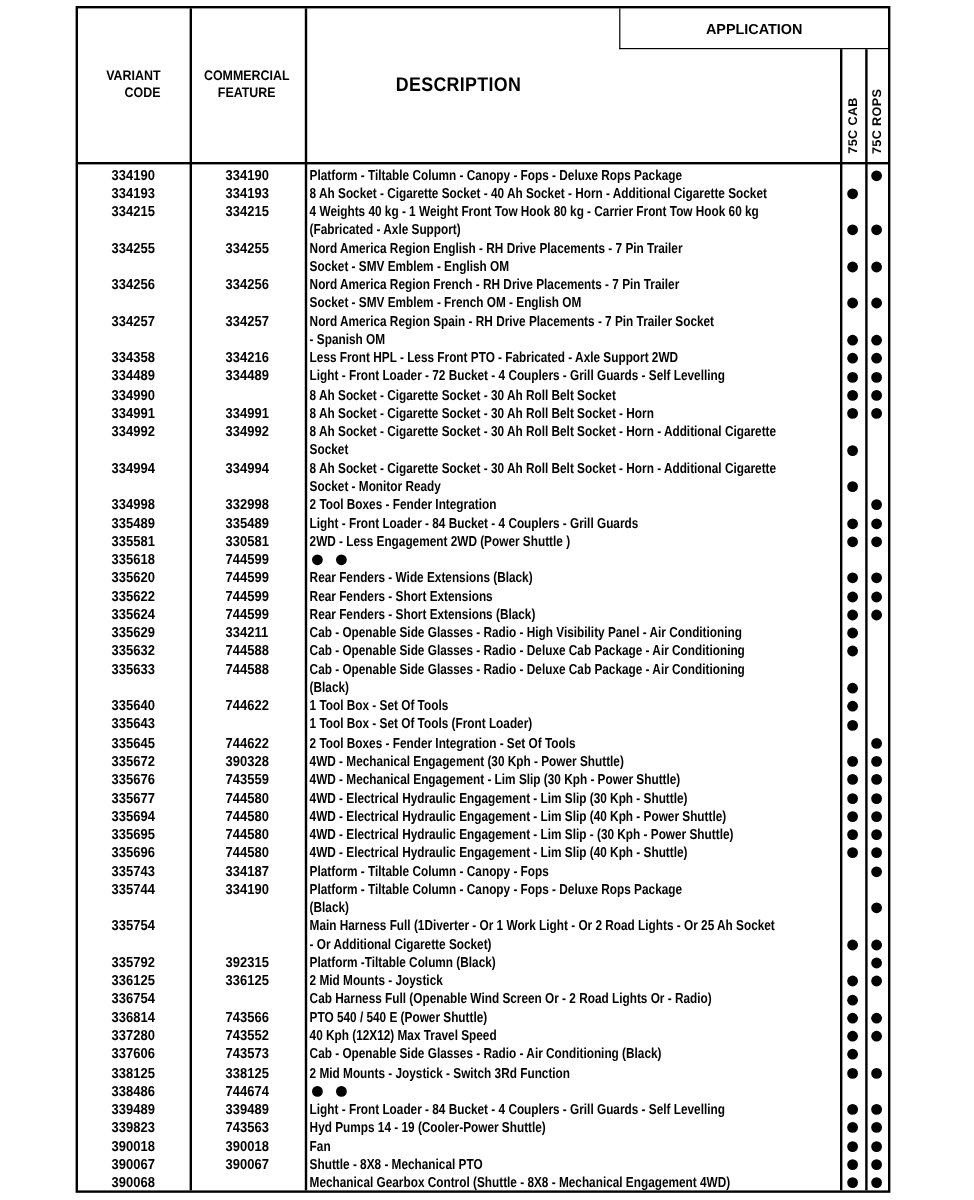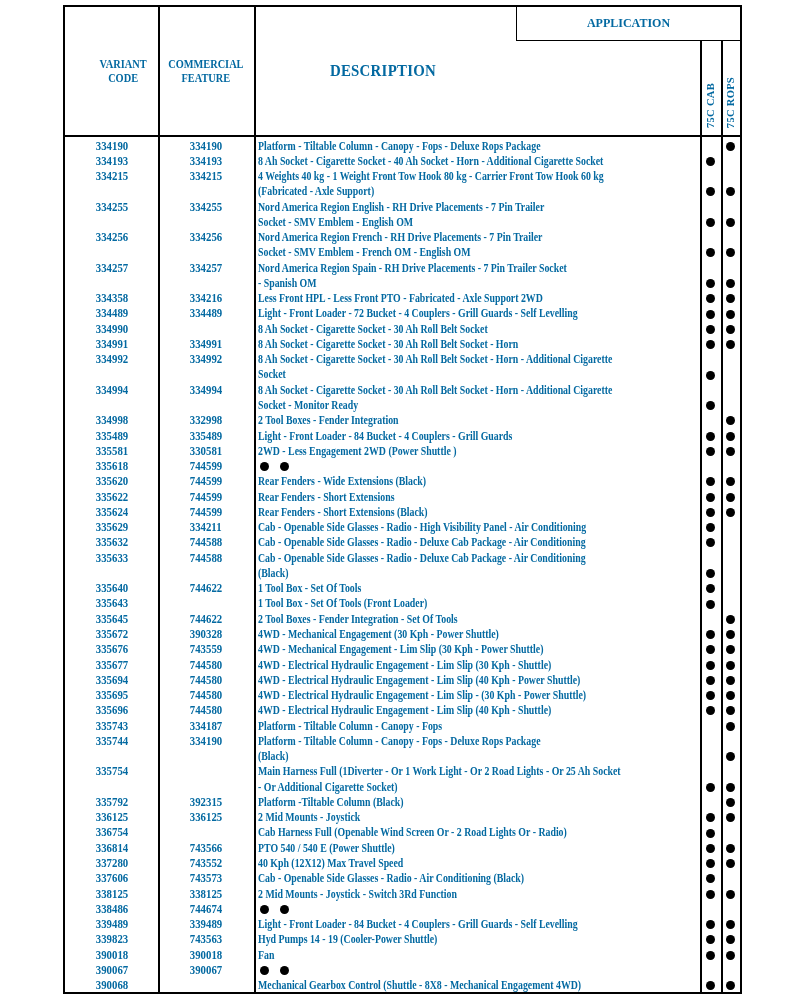--- a/index.html
+++ b/index.html
@@ -1,26 +1,26 @@
 <!DOCTYPE html>
 <html><head>
 <meta charset="utf-8">
 <style>
   html,body{margin:0;padding:0;background:#fff;}
   #page{position:relative;width:812px;height:1000px;background:#ffffff;overflow:hidden;
-        font-family:Liberation Serif, serif;color:#0369a1;}
+        font-family:Liberation Sans, sans-serif;color:#000000;}
   #table{position:absolute;left:63px;top:5px;width:679px;height:989px;
          border:2px solid #000;box-sizing:border-box;}
   .vline{position:absolute;width:1.5px;background:#000;}
   .hline{position:absolute;height:1.5px;background:#000;}
   
   .hcell{position:absolute;display:flex;align-items:center;justify-content:center;
          text-align:center;font-weight:bold;white-space:pre-line;}
   .hcell .cxc{display:inline-block;transform:scaleX(0.9);}
-  #h-variant{left:12px;top:0;width:93px;height:128px;font-size:11.5px;line-height:14px;}
+  #h-variant{left:0;top:0;width:93px;height:128px;font-size:11.5px;line-height:14px;text-align:right;}
   #h-feature{left:93px;top:0;width:96px;height:128px;font-size:11.5px;line-height:14px;}
   #h-desc{left:189px;top:0;width:446px;height:128px;justify-content:flex-start;
           padding-left:70px;box-sizing:border-box;font-size:16.5px;letter-spacing:.3px;}
   #appbox{position:absolute;left:451px;top:0;width:224px;height:34px;
           border-left:1.5px solid #000;border-bottom:1.5px solid #000;box-sizing:border-box;
           display:flex;align-items:center;justify-content:center;font-weight:bold;font-size:12px;}
   .vcell{position:absolute;top:34px;height:94px;display:flex;align-items:center;
          justify-content:flex-end;flex-direction:column;}
   #h-cab{left:635px;width:21px;}
   #h-rops{left:656px;width:19px;}
@@ -627,20 +627,23 @@
           <div class="dot-cell cab">
             <div class="dot"></div>
           </div>
           <div class="dot-cell rops">
             <div class="dot"></div>
           </div>
         </div>
         <div class="row">
           <div class="code-cell"><span class="cx0">390067</span></div>
           <div class="code-cell feature"><span class="cx0">390067</span></div>
+          <div class="desc-cell">
+            <div class="desc-line"><span class="cx">Shuttle - 8X8 - Mechanical PTO</span></div>
+          </div>
           <div class="dot-cell cab">
             <div class="dot"></div>
           </div>
           <div class="dot-cell rops">
             <div class="dot"></div>
           </div>
         </div>
         <div class="row">
           <div class="code-cell"><span class="cx0">390068</span></div>
           <div class="code-cell feature"></div>

